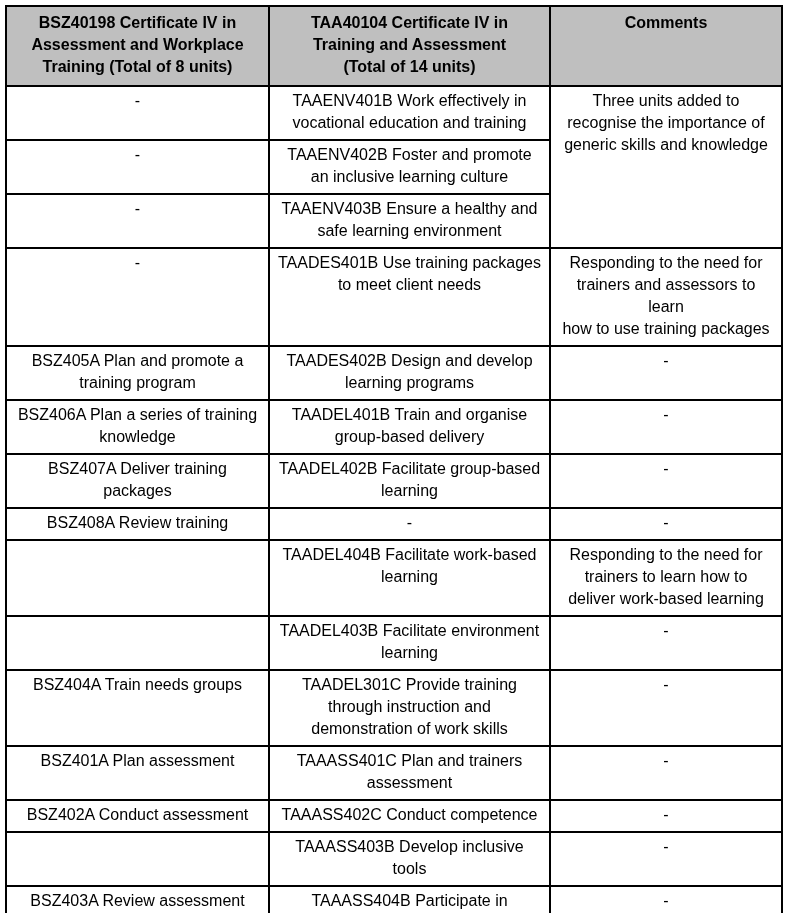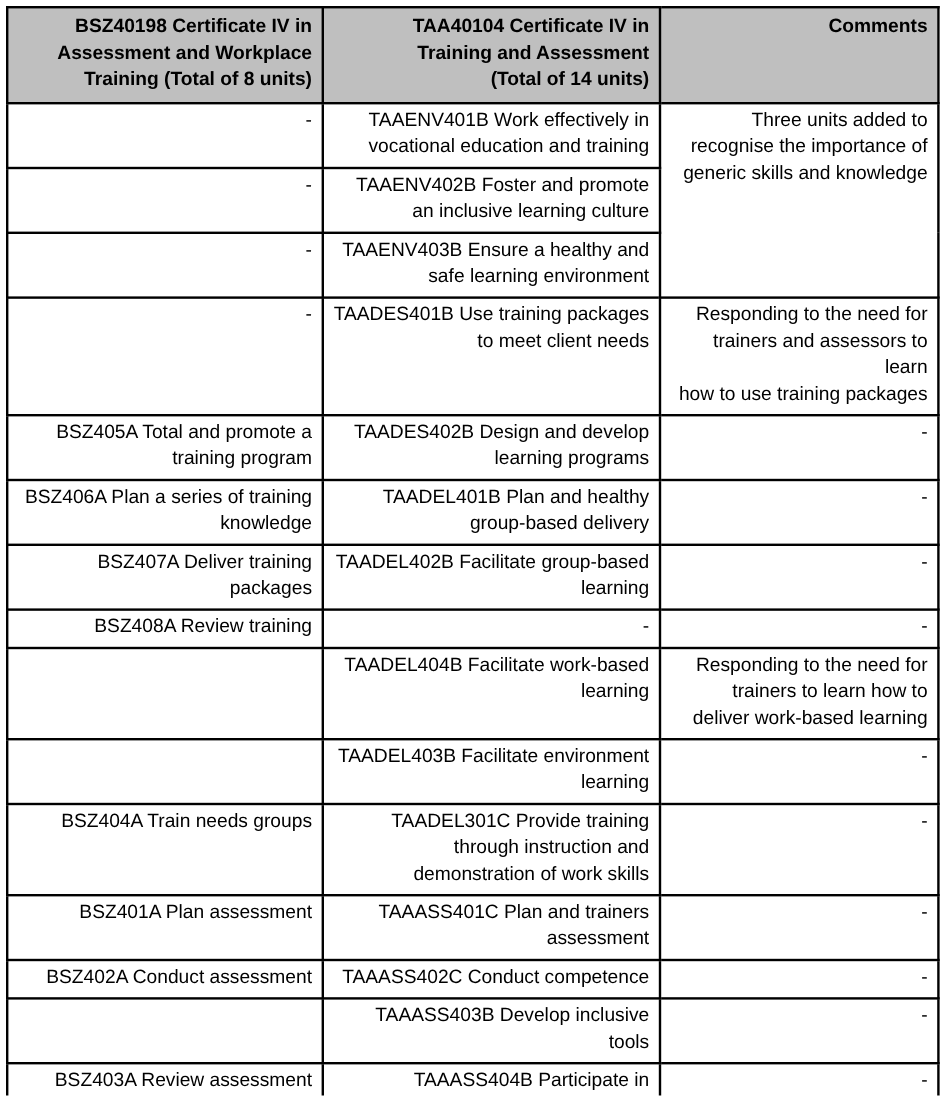--- a/index.html
+++ b/index.html
@@ -17,21 +17,21 @@
   table.cert-table {
     border-collapse: collapse;
     table-layout: fixed;
     width: 776px;
     margin: 5px 0 0 5px;
   }
   .cert-table th,
   .cert-table td {
     border: 2px solid #000000;
     vertical-align: top;
-    text-align: right;
+    text-align: center;
     padding: 3px 8px 5px 8px;
     font-size: 16px;
     line-height: 22px;
     white-space: pre-line;
     overflow: hidden;
     word-wrap: break-word;
   }
   .cert-table th {
     background: #bfbfbf;
     font-weight: bold;
@@ -80,30 +80,30 @@
     </tr>
     <tr>
       <td>-</td>
       <td>TAADES401B Use training packages
 to meet client needs</td>
       <td>Responding to the need for
 trainers and assessors to learn
 how to use training packages</td>
     </tr>
     <tr>
-      <td>BSZ405A Total and promote a
+      <td>BSZ405A Plan and promote a
 training program</td>
       <td>TAADES402B Design and develop
 learning programs</td>
       <td>-</td>
     </tr>
     <tr>
       <td>BSZ406A Plan a series of training
 knowledge</td>
-      <td>TAADEL401B Plan and healthy
+      <td>TAADEL401B Train and organise
 group-based delivery</td>
       <td>-</td>
     </tr>
     <tr>
       <td>BSZ407A Deliver training packages</td>
       <td>TAADEL402B Facilitate group-based
 learning</td>
       <td>-</td>
     </tr>
     <tr>

